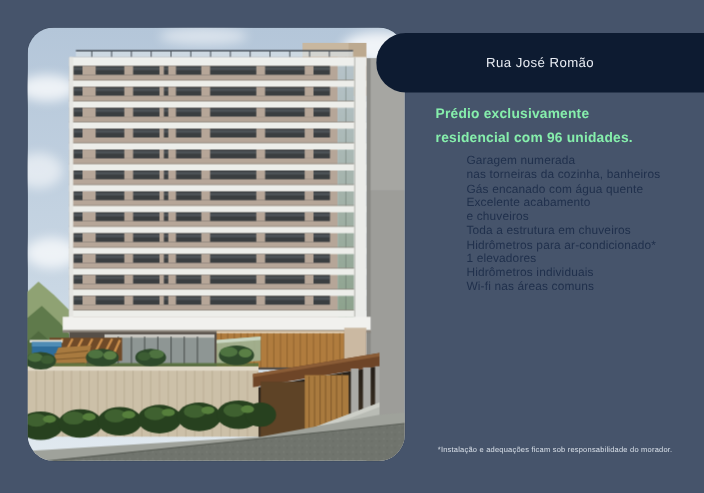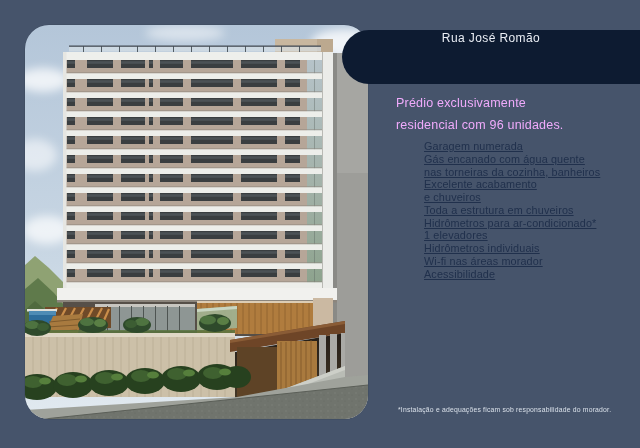--- a/index.html
+++ b/index.html
@@ -15,34 +15,34 @@
     width:343px;height:394px;
     border-radius:24px;
     overflow:hidden;
     box-shadow:0 0 0 0.5px rgba(0,0,0,.12);
   }
   .photo svg{display:block;}
   .address-pill{
     position:absolute;left:342px;top:30px;right:0;height:54px;
     background:#0D1B31;
     border-radius:27px 0 0 27px;
-    display:flex;flex-direction:column;align-items:center;
+    display:flex;flex-direction:column;align-items:center;justify-content:center;
     z-index:5;
   }
   .address-pill span{
     color:#E9EDF4;font-size:12px;line-height:16px;letter-spacing:.4px;font-weight:500;
     white-space:nowrap;
   }
   .headline{
     position:absolute;left:396px;top:93px;width:228px;
-    color:#f0abfc;font-weight:400;font-size:12.5px;line-height:21.5px;letter-spacing:.2px;
+    color:#86efac;font-weight:700;font-size:12.5px;line-height:21.5px;letter-spacing:.2px;
   }
   .features{
     position:absolute;left:424px;top:140px;width:210px;
-    color:#20304C;font-size:10.8px;line-height:12.75px;letter-spacing:.15px;text-decoration:underline;
+    color:#20304C;font-size:10.8px;line-height:12.75px;letter-spacing:.15px;
   }
   .features div{white-space:nowrap;}
   .footnote{
     position:absolute;left:398px;top:406px;
     color:#D9E0E9;font-size:6.8px;letter-spacing:.2px;white-space:nowrap;
   }
 </style>
 </head>
 <body>
 
@@ -352,25 +352,24 @@
   <span>Rua José Romão</span>
 </div>
 
 <div class="headline">
   <div>Prédio exclusivamente</div>
   <div>residencial com 96 unidades.</div>
 </div>
 
 <div class="features">
   <div>Garagem numerada</div>
+  <div>nas torneiras da cozinha, banheiros</div>
   <div>Gás encanado com água quente</div>
-  <div>nas torneiras da cozinha, banheiros</div>
   <div>Excelente acabamento</div>
   <div>e chuveiros</div>
   <div>Toda a estrutura em chuveiros</div>
   <div>Hidrômetros para ar-condicionado*</div>
   <div>1 elevadores</div>
   <div>Hidrômetros individuais</div>
-  <div>Wi-fi nas áreas morador</div>
-  <div>Acessibilidade</div>
+  <div>Wi-fi nas áreas comuns</div>
 </div>
 
 <div class="footnote">*Instalação e adequações ficam sob responsabilidade do morador.</div>
 
 </body></html>

